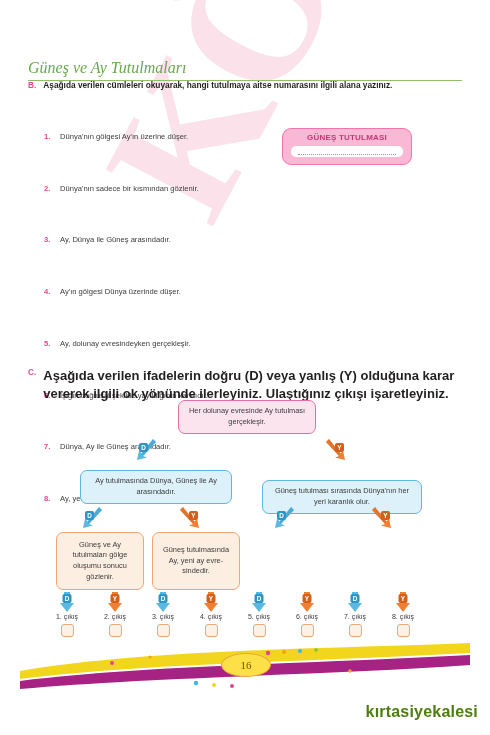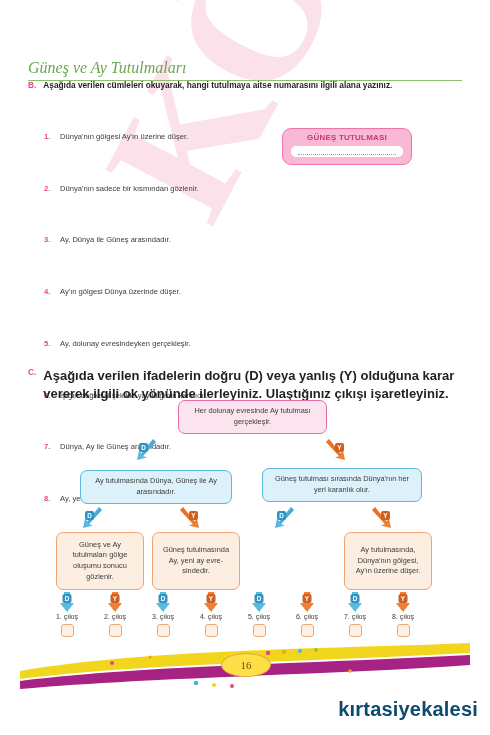--- a/index.html
+++ b/index.html
@@ -14,21 +14,21 @@
   .wm-brand{
     position:absolute;left:62px;top:150px;
     font-family:"Liberation Serif", serif;
     font-size:185px;font-weight:700;letter-spacing:-6px;
     color:#f6c9d9;opacity:.55;
     transform:rotate(-62deg);transform-origin:left top;
     white-space:nowrap;pointer-events:none;user-select:none;
   }
   .wm-bottom{
     position:absolute;right:12px;bottom:14px;
-    font-size:20px;font-weight:700;color:#0c4a6e;letter-spacing:.2px;
+    font-size:16px;font-weight:700;color:#4d7c0f;letter-spacing:.2px;
   }
 
   
   .sec-title{
     position:absolute;left:28px;top:59px;width:434px;
     font-family:"Liberation Serif", serif;
     font-style:italic;font-weight:400;font-size:16px;
     color:#6aa84f;padding-bottom:3px;
     border-bottom:1.1px solid #8cbf6e;
   }
@@ -69,23 +69,23 @@
 
   .fbox{
     position:absolute;box-sizing:border-box;border-radius:7px;
     display:flex;align-items:center;justify-content:center;text-align:center;
     font-size:7.4px;line-height:1.42;color:#3b3b3b;padding:4px 5px;
   }
   .fbox.pink{background:#fbe4ee;border:1.4px solid #e46fa5;}
   .fbox.blue{background:#ddf1fb;border:1.4px solid #5bb8e0;}
   .fbox.peach{background:#fdeee2;border:1.4px solid #f0a573;}
 
-  .lvl1{left:178px;top:8px;width:149px;height:34px;}
+  .lvl1{left:178px;top:8px;width:138px;height:34px;}
   .lvl2a{left:80px;top:78px;width:152px;height:34px;}
-  .lvl2b{left:262px;top:76px;width:160px;height:34px;}
+  .lvl2b{left:262px;top:88px;width:160px;height:34px;}
 
   .lvl3{top:140px;width:88px;height:58px;}
   .l3-1{left:56px;} .l3-2{left:152px;} .l3-3{left:248px;} .l3-4{left:344px;}
 
   
   .arrow{position:absolute;width:26px;height:26px;}
   .arrow svg{width:100%;height:100%;display:block;}
   .arrow .ch{font-size:6.4px;font-weight:700;fill:#ffffff;}
 
   
@@ -171,21 +171,20 @@
 
   <div class="flow" id="flow">
 
     <div class="fbox pink lvl1">Her dolunay evresinde Ay tutulması gerçekleşir.</div>
 
     <div class="fbox blue lvl2a">Ay tutulmasında Dünya, Güneş ile Ay arasındadır.</div>
     <div class="fbox blue lvl2b">Güneş tutulması sırasında Dünya'nın her yeri karanlık olur.</div>
 
     <div class="fbox peach lvl3 l3-1">Güneş ve Ay tutulmaları gölge oluşumu sonucu gözlenir.</div>
     <div class="fbox peach lvl3 l3-2">Güneş tutulmasında Ay, yeni ay evre- sindedir.</div>
-    <div class="fbox peach lvl3 l3-4">Ay tutulmasında, Dünya'nın gölgesi, Ay'ın üzerine düşer.</div>
 
   <div class="arrow" style="left: 132px; top: 44px;">
         <svg viewBox="0 0 26 26">
           <g>
             <path d="M21 3 L24 6 L11 20 L15 21.5 L5 24 L7 14.5 L9.5 17.5 Z" fill="#5bb8e0"></path>
             <path d="M21 3 L24 6 L11 20 L9.5 17.5 Z" fill="#2f93c4" opacity=".35"></path>
           </g>
           <rect x="7" y="7" width="9" height="9" rx="2" fill="#2f93c4"></rect>
           <text class="ch" x="11.5" y="13.8" text-anchor="middle">D</text>
         </svg>

